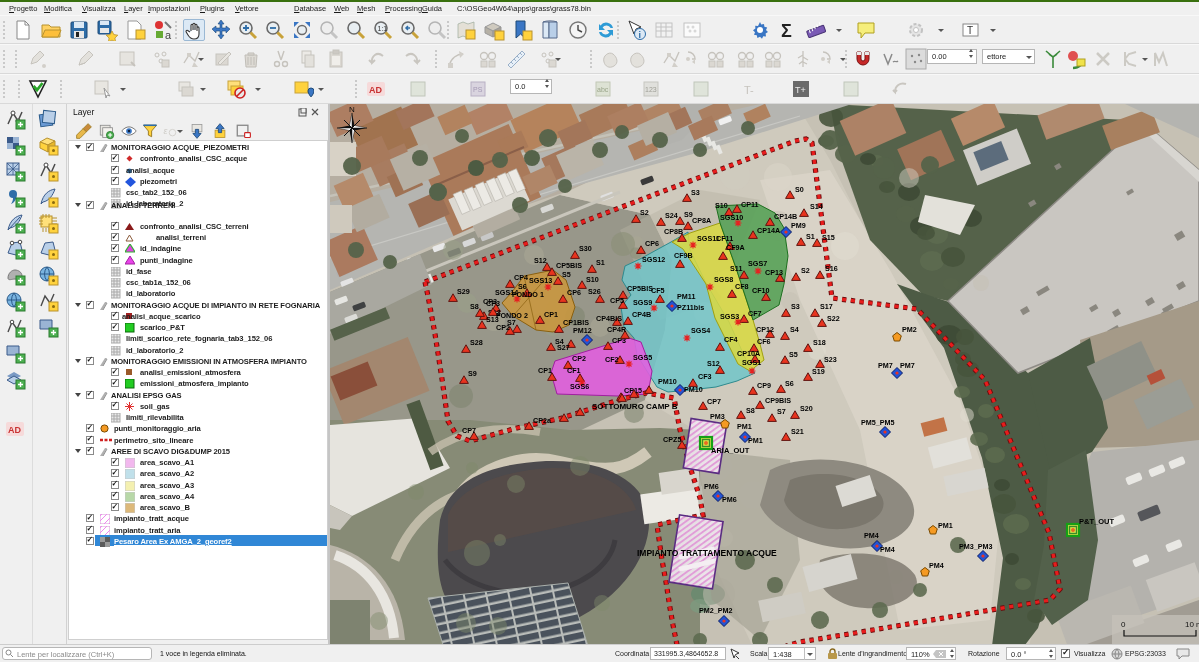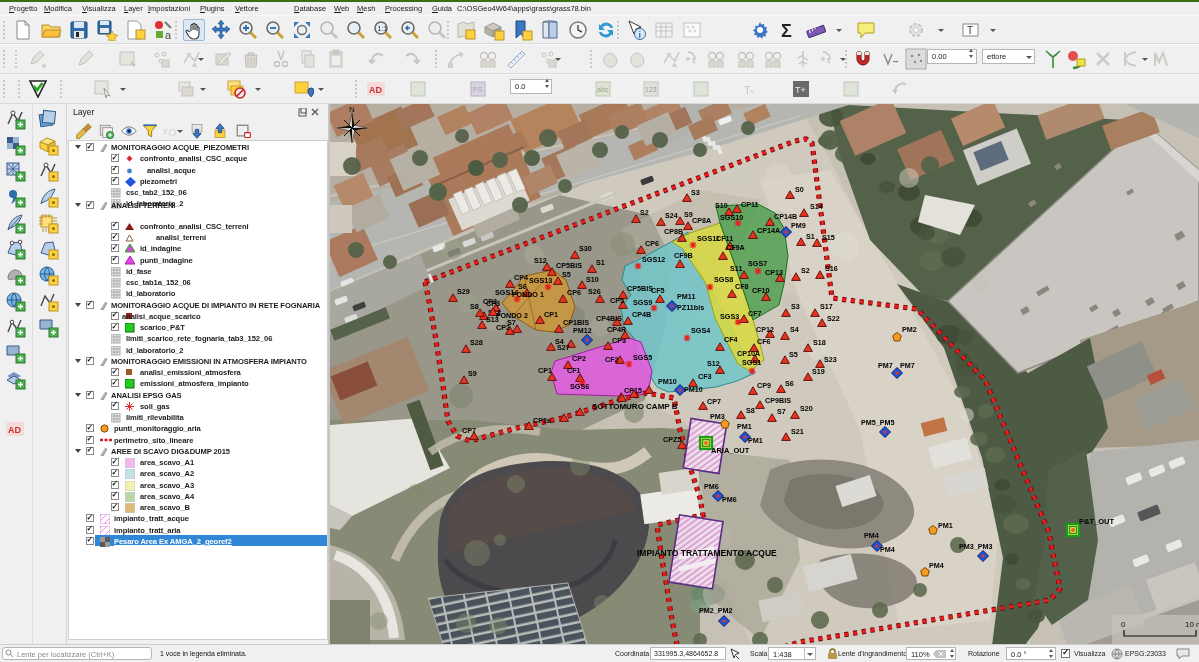--- a/index.html
+++ b/index.html
@@ -47,21 +47,21 @@
       <span class="abs" style="left:82px;top:2px"><b>V</b>isualizza</span>
       <span class="abs" style="left:124px;top:2px"><b>L</b>ayer</span>
       <span class="abs" style="left:148px;top:2px"><b>I</b>mpostazioni</span>
       <span class="abs" style="left:200px;top:2px"><b>P</b>lugins</span>
       <span class="abs" style="left:235px;top:2px"><b>V</b>ettore</span>
       <span class="abs" style="left:265px;top:18px"><b>R</b>aster</span>
       <span class="abs" style="left:294px;top:2px"><b>D</b>atabase</span>
       <span class="abs" style="left:334px;top:2px"><b>W</b>eb</span>
       <span class="abs" style="left:357px;top:2px"><b>M</b>esh</span>
       <span class="abs" style="left:385px;top:2px"><b>P</b>rocessing</span>
-      <span class="abs" style="left:432px;top:2px"><b>G</b>uida</span>
+      <span class="abs" style="left:422px;top:2px"><b>G</b>uida</span>
       <span class="abs" style="left:457px;top:2px">C:\OSGeo4W64\apps\grass\grass78.bin</span>
     </div>
 <div class="abs tb" id="tb1">
       <div class="ic " style="left:12px"><svg viewBox="0 0 22 22">
           <path d="M5 2h8l4 4v14H5z" fill="#fff" stroke="#888"></path>
           <path d="M13 2v4h4" fill="none" stroke="#888"></path>
         </svg></div>
       <div class="ic " style="left:40px"><svg viewBox="0 0 22 22">
           <path d="M2 6h7l2 2h9v10H2z" fill="#ffd264" stroke="#b8922e"></path>
           <path d="M2 18l3-7h16l-3 7z" fill="#fdbf3b" stroke="#b8922e"></path>
@@ -617,21 +617,21 @@
           <span class="sym" style="left:56px"><svg width="9" height="9">
               <path d="M4.5 1.5L7.5 4.5 4.5 7.5 1.5 4.5z" fill="#d02a2a"></path>
             </svg></span>
           <span class="lbl" style="left:71px">confronto_analisi_CSC_acque</span>
         </div>
         <div class="trow" style="top:23.5px">
           <span class="cb" style="left:42px"></span>
           <span class="sym" style="left:56px"><svg width="9" height="9">
               <circle cx="4.5" cy="5" r="2.4" fill="#3a86c8"></circle>
             </svg></span>
-          <span class="lbl" style="left:78px">analisi_acque</span>
+          <span class="lbl" style="left:57px">analisi_acque</span>
         </div>
         <div class="trow" style="top:34.75px">
           <span class="cb" style="left:42px"></span>
           <span class="sym" style="left:56px"><svg width="11" height="10">
               <path d="M5.5 0L11 5 5.5 10 0 5z" fill="#2255dd"></path>
             </svg></span>
           <span class="lbl" style="left:71px">piezometri</span>
         </div>
         <div class="trow" style="top:46.0px">
           <span class="sym" style="left:42px"><svg width="10" height="10">

